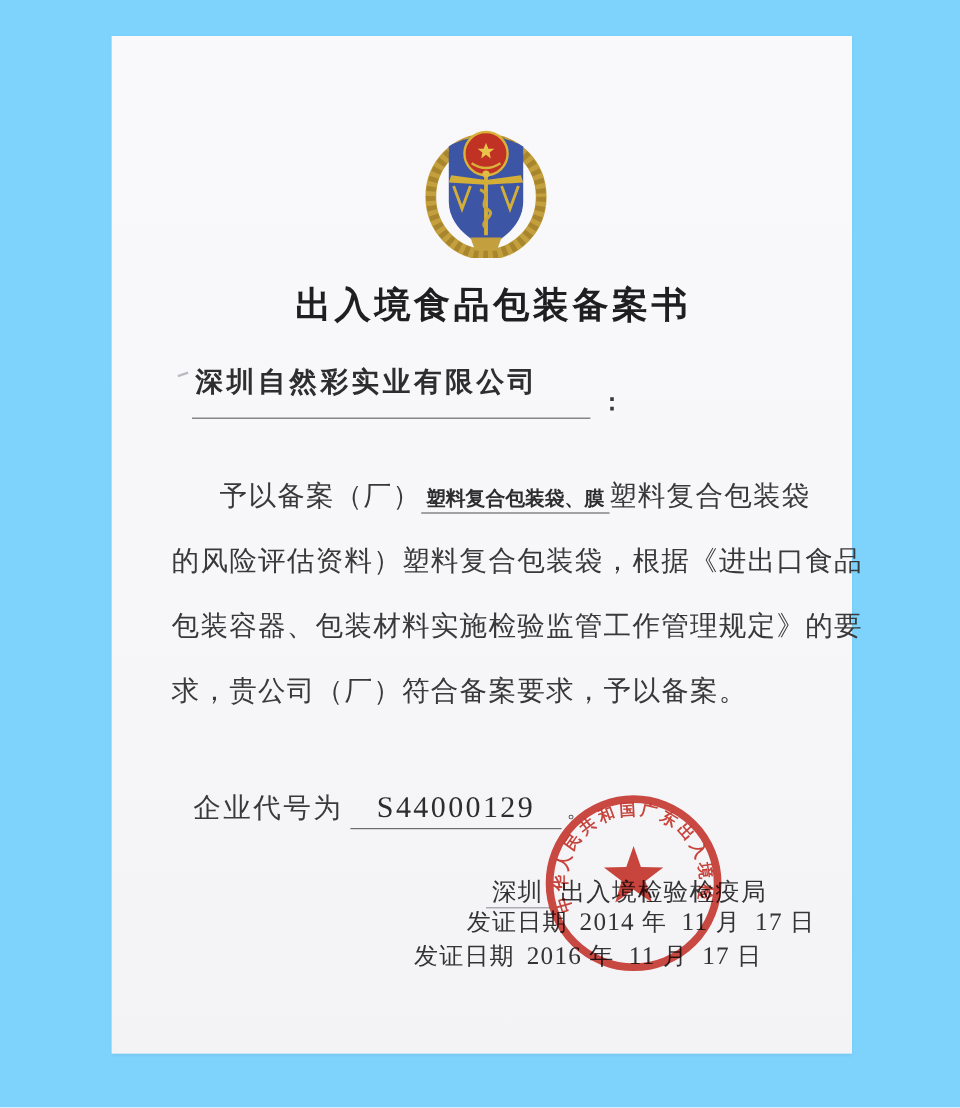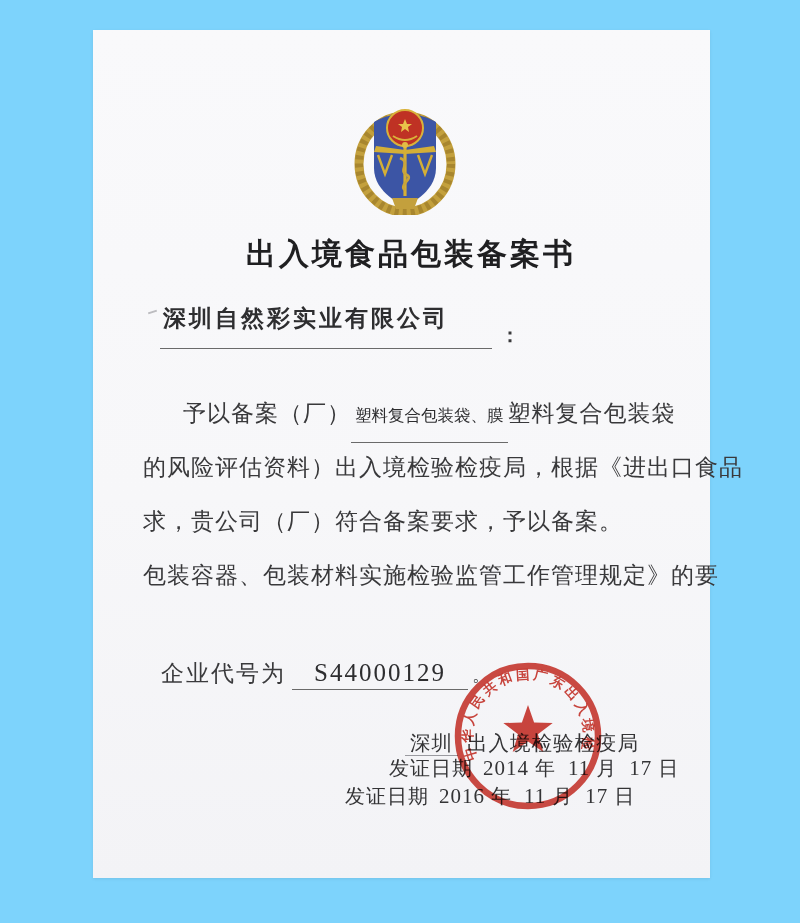--- a/index.html
+++ b/index.html
@@ -26,22 +26,22 @@
     padding-bottom:14px;
   }
   .company-name{font-size:23px;font-weight:700;letter-spacing:3px;color:#2e2e30;padding-left:3px;}
   .company-colon{font-size:20px;font-weight:700;margin-left:8px;vertical-align:bottom;}
   .artifact{position:absolute;left:-12px;top:8px;width:9px;height:2px;background:#bcbcc0;transform:rotate(-18deg);}
   
   .body-text{position:absolute;left:50px;top:356px;width:540px;font-size:23px;letter-spacing:1px;color:#39393b;}
   .body-line{height:54px;line-height:54px;white-space:nowrap;}
   .indent{padding-left:40px;}
   .inserted{
-    font-size:16.5px;font-weight:400;letter-spacing:0;color:#2d2d2f;
-    border-bottom:1.5px solid var(--line,#6a6a6a);padding:0 4px 18px;
+    font-size:16.5px;font-weight:700;letter-spacing:0;color:#2d2d2f;
+    border-bottom:1.5px solid var(--line,#6a6a6a);padding:0 4px 2px;
   }
   
   .code-line{position:absolute;left:68px;top:625px;height:36px;line-height:36px;font-size:23px;letter-spacing:2px;white-space:nowrap;}
   .code-underline{
     display:inline-block;width:176px;text-align:center;border-bottom:1.5px solid var(--line,#6a6a6a);
     font-family:"Liberation Serif","DejaVu Serif",serif;font-size:25px;letter-spacing:2px;color:#2d2d2f;
     margin-left:6px;line-height:32px;
   }
   .code-period{font-size:18px;margin-left:4px;}
   
@@ -93,23 +93,23 @@
 
     <div class="company-line">
       <span class="artifact"></span>
       <span class="company-underline"><span class="company-name">深圳自然彩实业有限公司</span></span><span class="company-colon">：</span>
     </div>
 
     <div class="body-text">
       <div class="body-line indent">
         <span>予以备案（厂）</span><span class="inserted">塑料复合包装袋、膜</span><span>塑料复合包装袋</span>
       </div>
-      <div class="body-line">的风险评估资料）出入境检验检疫局，根据《进出口食品</div>
+      <div class="body-line">的风险评估资料）塑料复合包装袋，根据《进出口食品</div>
+      <div class="body-line">包装容器、包装材料实施检验监管工作管理规定》的要</div>
       <div class="body-line">求，贵公司（厂）符合备案要求，予以备案。</div>
-      <div class="body-line">包装容器、包装材料实施检验监管工作管理规定》的要</div>
     </div>
 
     <div class="code-line">
       <span>企业代号为</span><span class="code-underline">S44000129</span><span class="code-period">。</span>
     </div>
 
     <div class="issuer-line">
       <span class="issuer-city">深圳</span><span>出入境检验检疫局</span>
     </div>
 

